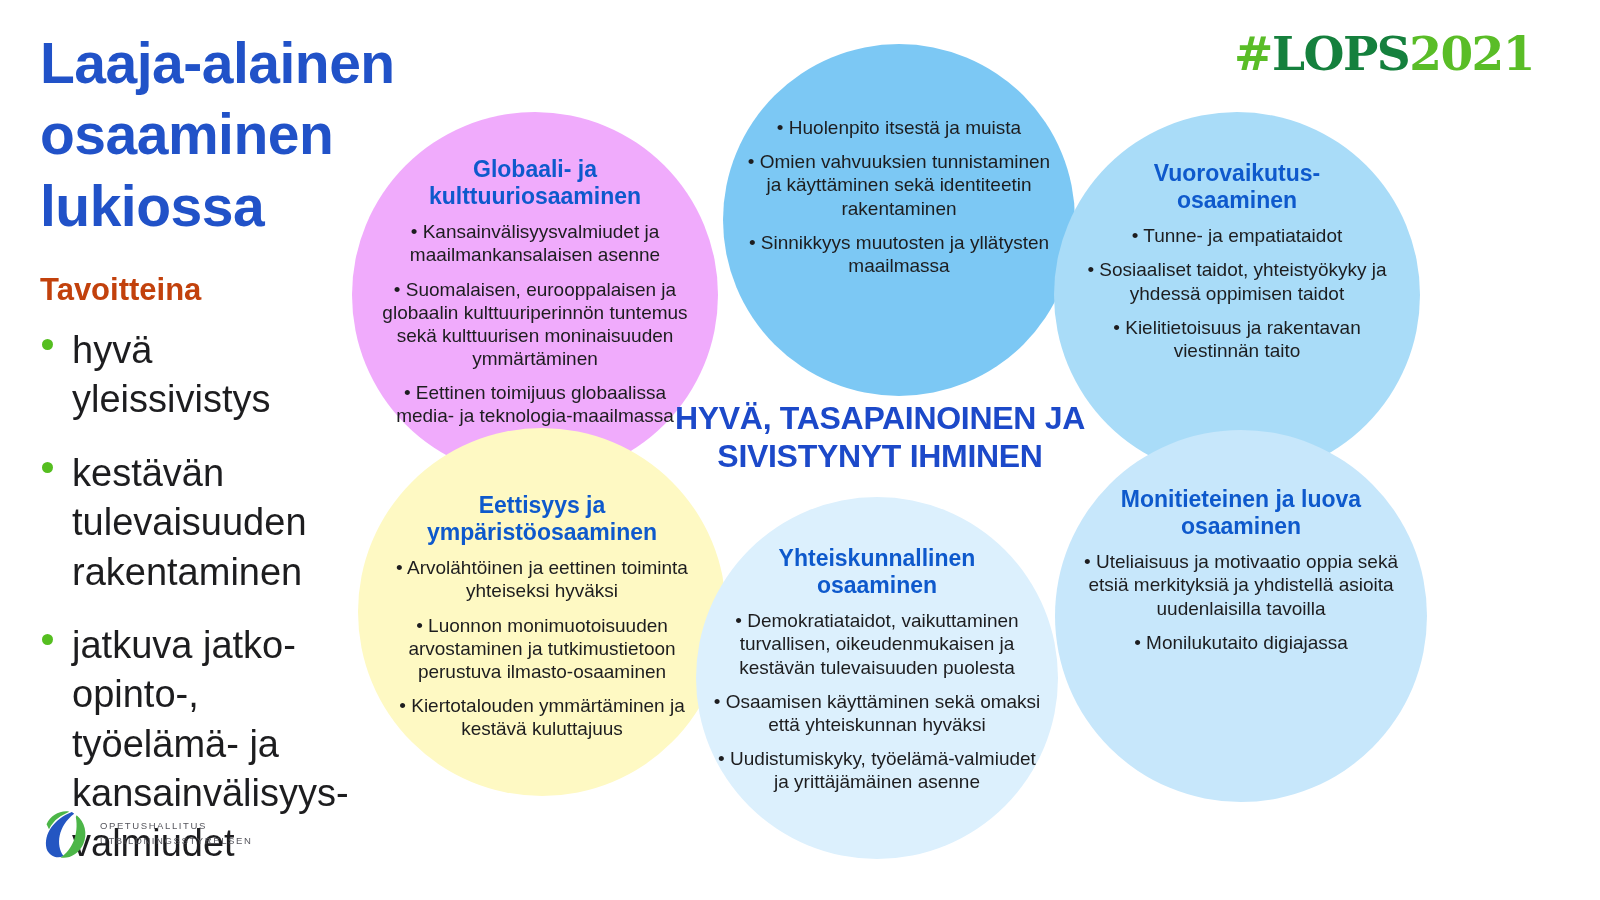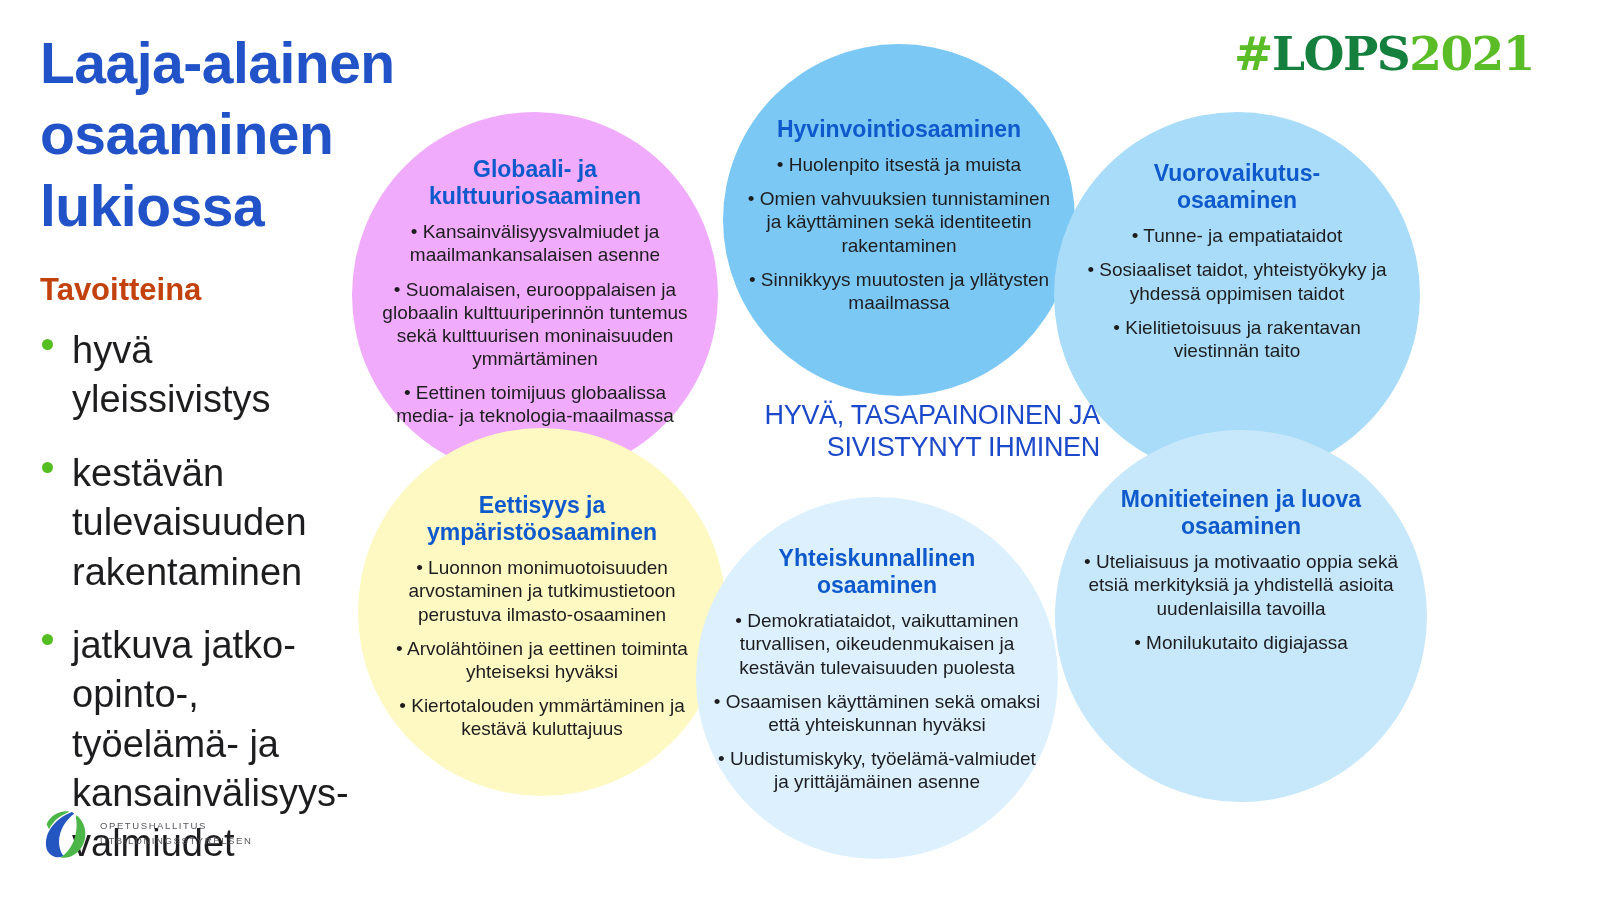--- a/index.html
+++ b/index.html
@@ -93,24 +93,24 @@
     color: #1d1d1f;
     max-width: var(--bw, 320px);
   }
   .circle-bullet::before { content: "• "; }
 
   
   .center-statement {
     position: absolute;
     left: 660px; top: 400px;
     width: 440px;
-    text-align: right;
-    font-size: 27px;
+    text-align: center;
+    font-size: 32px;
     line-height: 1.18;
-    font-weight: 400;
+    font-weight: 700;
     letter-spacing: -0.3px;
     color: #1c49c9;
   }
 
   
   .oph-logo {
     position: absolute;
     left: 36px; top: 808px;
     display: flex;
     align-items: center;
@@ -146,37 +146,36 @@
   </div>
 
   <div class="circle" style="left: 352px; top: 112px; width: 366px; height: 366px; padding-top: 44px; --tw: 280px; --bw: 322px; background: #f0abfc;">
     <h3 class="circle-title">Globaali- ja kulttuuriosaaminen</h3>
     <p class="circle-bullet">Kansainvälisyysvalmiudet ja maailmankansalaisen asenne</p>
     <p class="circle-bullet">Suomalaisen, eurooppalaisen ja globaalin kulttuuriperinnön tuntemus sekä kulttuurisen moninaisuuden ymmärtäminen</p>
     <p class="circle-bullet">Eettinen toimijuus globaalissa media- ja teknologia-maailmassa</p>
   </div>
 
   <div class="circle" style="left: 723px; top: 44px; width: 352px; height: 352px; padding-top: 72px; --tw: 340px; --bw: 312px; background: rgb(124, 200, 244);">
-    <h3 class="circle-title">Hyvinvointiosaaminen</h3>
     <p class="circle-bullet">Huolenpito itsestä ja muista</p>
     <p class="circle-bullet">Omien vahvuuksien tunnistaminen ja käyttäminen sekä identiteetin rakentaminen</p>
     <p class="circle-bullet">Sinnikkyys muutosten ja yllätysten maailmassa</p>
   </div>
 
   <div class="circle" style="left: 1054px; top: 112px; width: 366px; height: 366px; padding-top: 48px; --tw: 230px; --bw: 334px; background: rgb(169, 220, 248);">
     <h3 class="circle-title">Vuorovaikutus-osaaminen</h3>
     <p class="circle-bullet">Tunne- ja empatiataidot</p>
     <p class="circle-bullet">Sosiaaliset taidot, yhteistyökyky ja yhdessä oppimisen taidot</p>
     <p class="circle-bullet">Kielitietoisuus ja rakentavan viestinnän taito</p>
   </div>
 
   <div class="circle" style="left: 358px; top: 428px; width: 368px; height: 368px; padding-top: 64px; --tw: 280px; --bw: 322px; background: #fef9c3;">
     <h3 class="circle-title">Eettisyys ja ympäristöosaaminen</h3>
+    <p class="circle-bullet">Arvolähtöinen ja eettinen toiminta yhteiseksi hyväksi</p>
     <p class="circle-bullet">Luonnon monimuotoisuuden arvostaminen ja tutkimustietoon perustuva ilmasto-osaaminen</p>
-    <p class="circle-bullet">Arvolähtöinen ja eettinen toiminta yhteiseksi hyväksi</p>
     <p class="circle-bullet">Kiertotalouden ymmärtäminen ja kestävä kuluttajuus</p>
   </div>
 
   <div class="circle" style="left: 696px; top: 497px; width: 362px; height: 362px; padding-top: 48px; --tw: 270px; --bw: 334px; background: rgb(220, 240, 253);">
     <h3 class="circle-title">Yhteiskunnallinen osaaminen</h3>
     <p class="circle-bullet">Demokratiataidot, vaikuttaminen turvallisen, oikeudenmukaisen ja kestävän tulevaisuuden puolesta</p>
     <p class="circle-bullet">Osaamisen käyttäminen sekä omaksi että yhteiskunnan hyväksi</p>
     <p class="circle-bullet">Uudistumiskyky, työelämä-valmiudet ja yrittäjämäinen asenne</p>
   </div>
 

